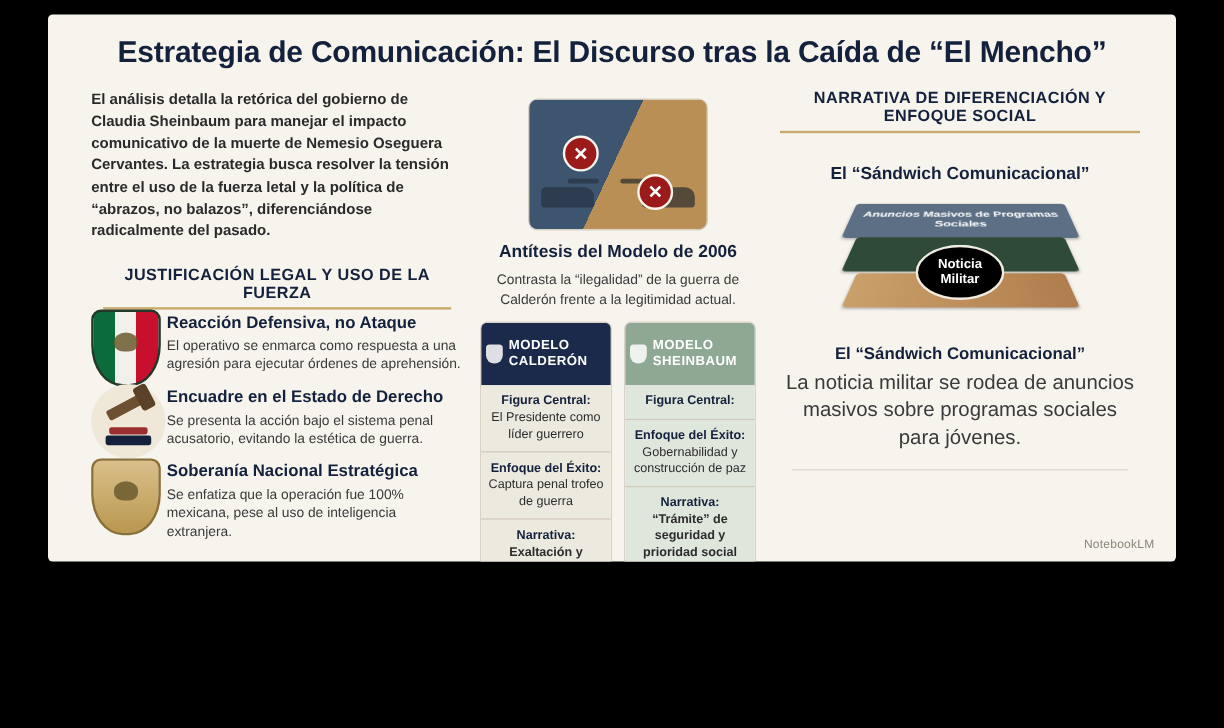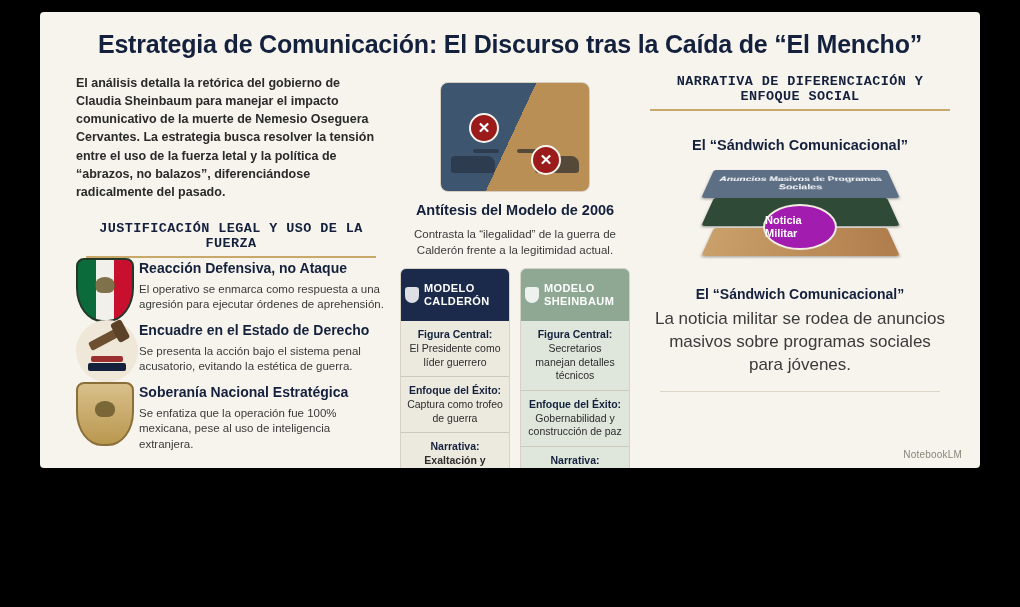--- a/index.html
+++ b/index.html
@@ -48,21 +48,20 @@
 
   .sec-head {
     font-size: 13.5px;
     font-weight: bold;
     color: #14213d;
     letter-spacing: 0.4px;
     text-align: center;
     padding-bottom: 5px;
     border-bottom: 2px solid #c8a96a;
     margin: 0 auto;
-    font-family: Liberation Mono, monospace;
   }
 
   .item { display: flex; align-items: flex-start; gap: 1px; }
   .item-emblem { flex: 0 0 auto; width: 62px; height: 62px; position: relative; }
   .item-body { flex: 1 1 auto; padding-top: 2px; }
   .item-title {
     font-size: 14px;
     font-weight: bold;
     color: #14213d;
     line-height: 1.2;
@@ -217,22 +216,22 @@
     display:flex; align-items:center; justify-content:center;
     text-align:center; color:#fff; font-size: 10.5px; font-weight: bold; line-height:1.25;
     box-shadow: 0 2px 3px rgba(0,0,0,.25);
   }
   .layer.top { top: -2px; background: #5d6f85; }
   .layer.mid { top: 26px; background: #2f4a36; }
   .layer.bot { top: 56px; background: linear-gradient(90deg,#caa06a,#b07d4c); }
   .noticia {
     position: absolute; left: 50%; top: 42px; transform: translateX(-50%);
     width: 70px; height: 42px; border-radius: 50%;
-    background: #a21caf; color: #fff;
-    display:flex; align-items:center; justify-content:center; 
+    background: #000000; color: #fff;
+    display:flex; align-items:center; justify-content:center; text-align:center;
     font-size: 11px; font-weight: bold; line-height:1.2;
     border: 2px solid #f0ece2;
   }
   .sand-cap {
     text-align:center; font-size: 14px; font-weight:bold; color:#14213d; margin-top: 12px;
   }
   .sand-text {
     text-align:center; font-size: 17px; line-height:1.35; color:#3a3a3a; margin-top: 6px;
   }
   .divider { height:1px; background:#ddd6c8; margin: 14px 10px 0; }
@@ -309,38 +308,37 @@
           <span class="badge"></span>
           <span>MODELO CALDERÓN</span>
         </div>
         <div class="cmp-body">
           <div class="cmp-cell">
             <b>Figura Central:</b><br>
             <span>El Presidente como líder guerrero</span>
           </div>
           <div class="cmp-cell">
             <b>Enfoque del Éxito:</b><br>
-            <span>Captura como trofeo de guerra</span>
+            <span>Captura penal trofeo de guerra</span>
           </div>
           <div class="cmp-cell">
             <b>Narrativa:</b><br>
             <span>Exaltación y presenta</span>
           </div>
         </div>
       </div>
 
       <div class="cmp-col">
         <div class="cmp-head sheinbaum">
           <span class="badge"></span>
           <span>MODELO SHEINBAUM</span>
         </div>
         <div class="cmp-body right">
           <div class="cmp-cell">
             <b>Figura Central:</b><br>
-            <span>Secretarios manejan detalles técnicos</span>
           </div>
           <div class="cmp-cell">
             <b>Enfoque del Éxito:</b><br>
             <span>Gobernabilidad y construcción de paz</span>
           </div>
           <div class="cmp-cell">
             <b>Narrativa:</b><br>
             <span>“Trámite” de seguridad y prioridad social</span>
           </div>
         </div>

